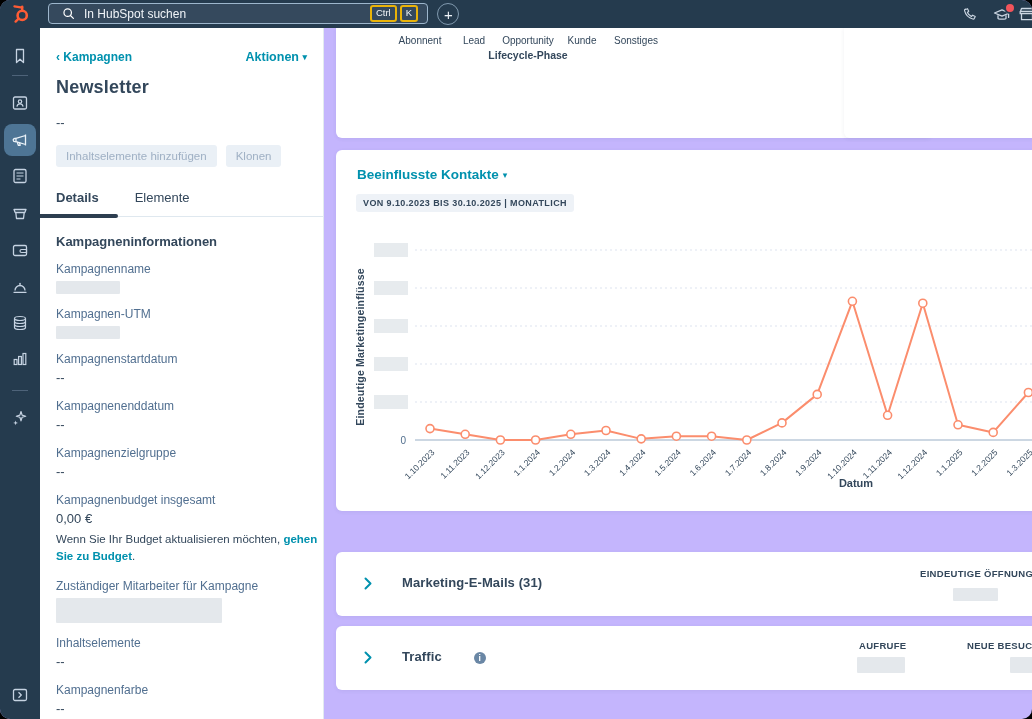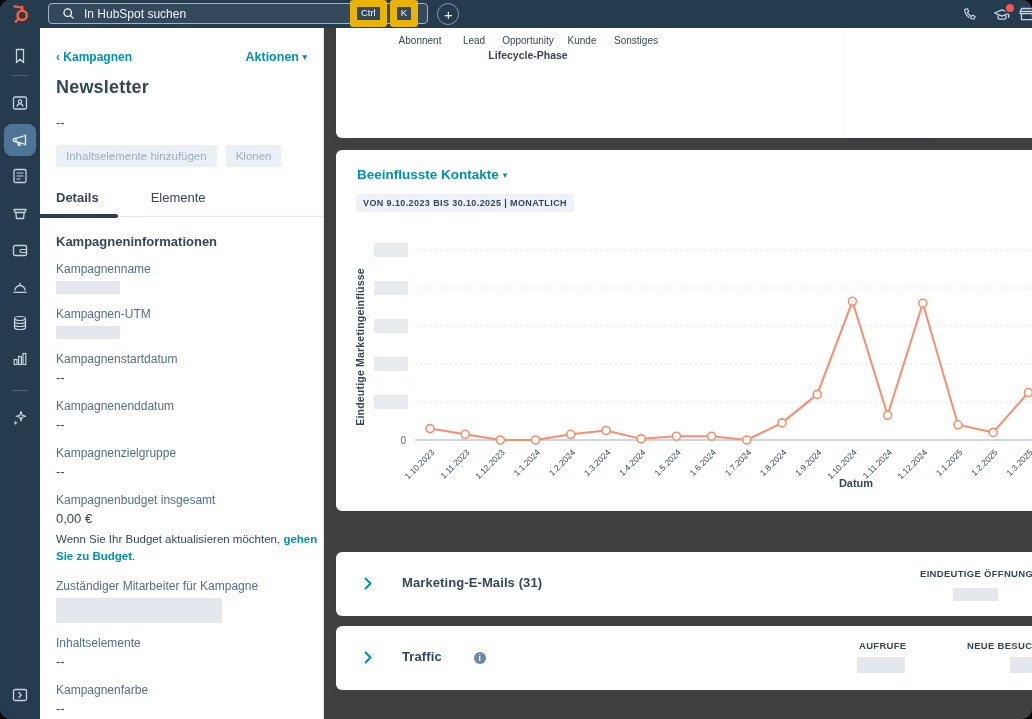--- a/index.html
+++ b/index.html
@@ -1,28 +1,28 @@
 <!DOCTYPE html>
 <html><head>
 <meta charset="utf-8">
 <style>
   html,body{margin:0;padding:0;background:#000;font-family:"Liberation Sans",sans-serif;}
-  .screen{position:relative;width:1032px;height:719px;border-radius:10px;overflow:hidden;background:#404040;}
+  .screen{position:relative;width:1032px;height:719px;border-radius:10px;overflow:hidden;background:#c4b5fd;}
 
   
   .topbar{position:absolute;top:0;left:0;right:0;height:28px;background:#253b4e;z-index:40;}
   .logo{position:absolute;left:10px;top:4px;width:20px;height:20px;}
   .search{position:absolute;left:48px;top:3px;width:380px;height:21px;background:#35495d;
           border:1px solid #9db6cc;border-radius:4px;display:flex;align-items:center;box-sizing:border-box;}
   .search svg{margin:0 7px 0 13px;flex:0 0 auto;}
   .search input{background:transparent;border:none;outline:none;color:#fff;font-size:12px;flex:1;
           font-family:"Liberation Sans",sans-serif;}
   .search input::placeholder{color:#f0f4f8;opacity:1;}
   .kbd-group{display:flex;gap:3px;margin-right:9px;}
-  .kbd{border:7px solid #eab308;border-radius:3px;color:#f0f4f8;font-size:9.5px;padding:1px 4px 2px;line-height:1;}
+  .kbd{border:2px solid #eab308;border-radius:3px;color:#f0f4f8;font-size:9.5px;padding:1px 4px 2px;line-height:1;}
   .plus-btn{position:absolute;left:437px;top:3px;width:22px;height:22px;border-radius:50%;border:1px solid #82a votre;box-sizing:border-box;}
   .plus-btn{border:1px solid #8099ae;color:#eef3f8;font-size:15px;line-height:19px;text-align:center;cursor:pointer;background:transparent;}
   .tb-icon{position:absolute;top:6px;cursor:pointer;}
   .notif-dot{position:absolute;left:1004px;top:2px;width:8px;height:8px;border-radius:50%;
              background:#f2545b;border:2px solid #253b4e;z-index:41;}
 
   
   .rail{position:absolute;left:0;top:0;width:40px;height:100%;background:#253b4e;z-index:30;}
   .rail-ic{position:absolute;left:11px;width:18px;height:18px;cursor:pointer;}
   .rail-div{position:absolute;left:12px;width:16px;height:1px;background:#4e6379;}
@@ -33,21 +33,21 @@
          border-right:1px solid #e2eaf0;box-sizing:border-box;padding:0 16px;overflow:hidden;z-index:10;}
   .crumb-row{display:flex;justify-content:space-between;align-items:center;margin-top:22px;}
   .crumb{color:#0091ae;font-size:12px;font-weight:700;cursor:pointer;}
   .actions{color:#0091ae;font-size:12.5px;font-weight:700;cursor:pointer;}
   .caret{font-size:9px;position:relative;top:-1px;}
   .page-title{font-size:18px;font-weight:700;color:#33475b;margin-top:13px;letter-spacing:.2px;}
   .subtitle{font-size:13px;color:#33475b;margin-top:17px;}
   .btn-row{display:flex;gap:9px;margin-top:15px;}
   .btn{background:#eaf0f6;color:#9fb0c4;font-size:11.5px;border:none;border-radius:3px;
        padding:5px 10px;cursor:pointer;font-family:"Liberation Sans",sans-serif;white-space:nowrap;}
-  .tabs{position:relative;margin:19px -16px 0;padding:0 16px;border-bottom:1px solid #dfe8ef;display:flex;gap:52px;}
+  .tabs{position:relative;margin:19px -16px 0;padding:0 16px;border-bottom:1px solid #dfe8ef;display:flex;gap:36px;}
   .tab{font-size:13px;color:#33475b;padding:4px 0 11px;cursor:pointer;}
   .tab.active{font-weight:700;}
   .tab-underline{position:absolute;left:0;bottom:-2px;width:78px;height:4px;background:#2d3e50;border-radius:0 2px 2px 0;}
   .section-title{font-size:13px;font-weight:700;color:#33475b;margin-top:17px;}
   .field{margin-top:12px;}
   .f-label{font-size:12px;color:#516f90;line-height:16px;}
   .f-value{font-size:13px;color:#33475b;margin-top:3px;line-height:16px;}
   .redact{background:#e4e8ec;border-radius:1px;margin-top:4px;}
   .redact-sm{width:64px;height:13px;}
   .redact-lg{width:166px;height:25px;}

